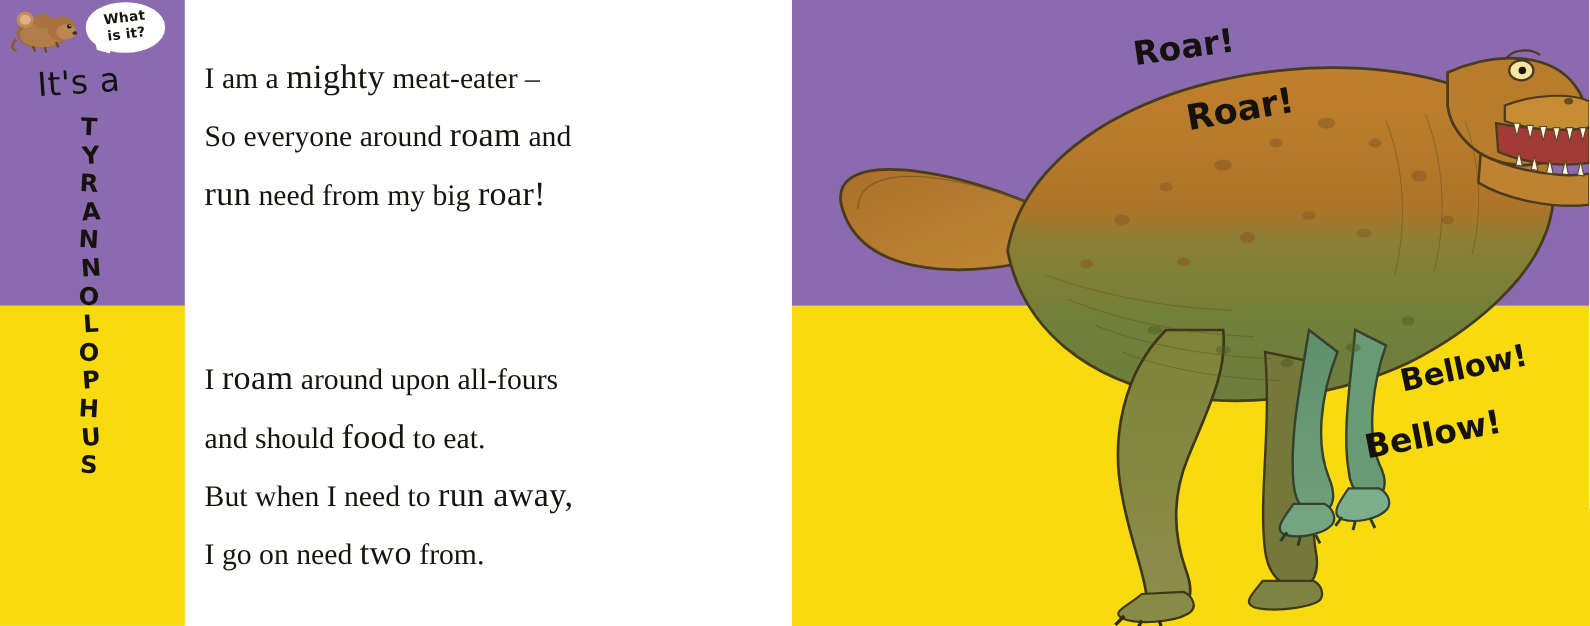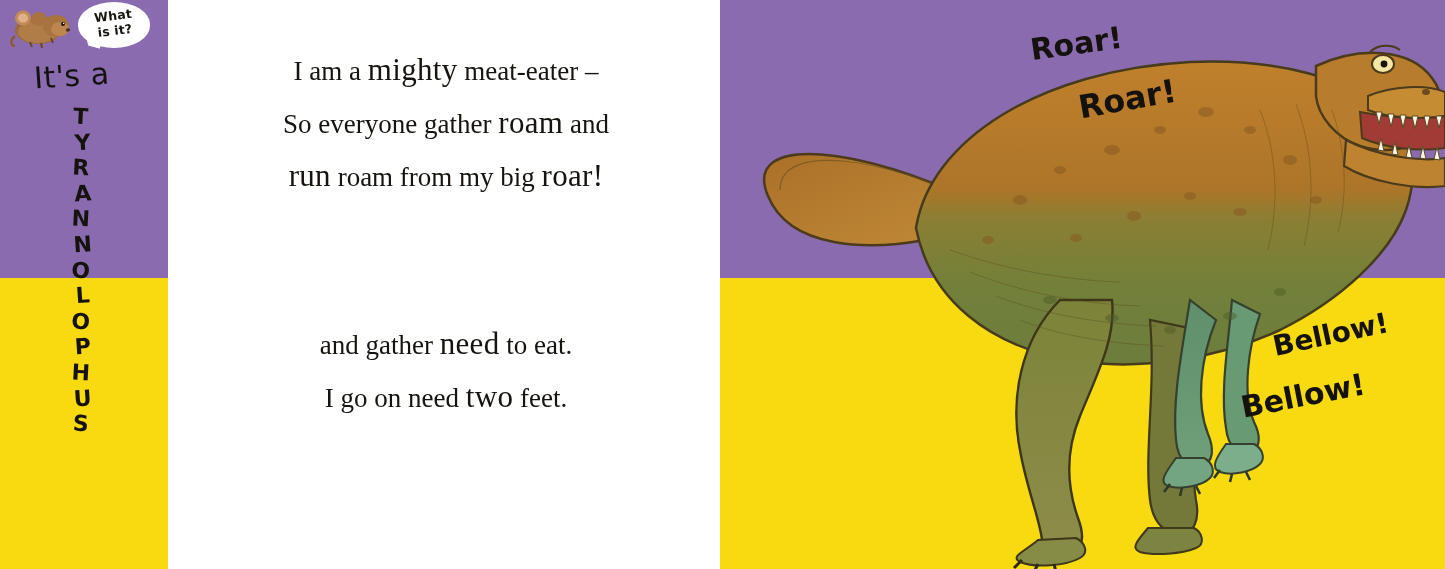--- a/index.html
+++ b/index.html
@@ -135,21 +135,20 @@
     position: absolute;
     left: 186px;
     top: 0;
     width: 520px;
     height: 569px;
   }
   .verse {
     position: absolute;
     left: 0;
     width: 520px;
-    text-align: center;
     color: #17140f;
   }
   .verse.v1 { top: 44px; }
   .verse.v2 { top: 318px; }
   .verse .line {
     font-size: 27px;
     line-height: 51px;
     white-space: nowrap;
   }
   .verse .em {
@@ -254,26 +253,28 @@
         <span class="ltr">O</span>
         <span class="ltr">P</span>
         <span class="ltr">H</span>
         <span class="ltr">U</span>
         <span class="ltr">S</span>
       </div>
 
     <div class="verses">
       <div class="verse v1" id="verse-1">
           <div class="line"><span>I am a </span><span class="em">mighty</span><span> meat-eater –</span></div>
-          <div class="line"><span>So everyone gather </span><span class="em">roam</span><span> and</span></div>
-          <div class="line"><span class="em">run</span><span> roam from my big </span><span class="em">roar!</span></div>
+          <div class="line"><span>So everyone around </span><span class="em">roam</span><span> and</span></div>
+          <div class="line"><span class="em">run</span><span> need from my big </span><span class="em">roar!</span></div>
         </div>
       <div class="verse v2" id="verse-2">
-          <div class="line"><span>and gather </span><span class="em">need</span><span> to eat.</span></div>
-          <div class="line"><span>I go on need </span><span class="em">two</span><span> feet.</span></div>
+          <div class="line"><span>I </span><span class="em">roam</span><span> around upon all-fours</span></div>
+          <div class="line"><span>and should </span><span class="em">food</span><span> to eat.</span></div>
+          <div class="line"><span>But when I need to </span><span class="em">run away,</span></div>
+          <div class="line"><span>I go on need </span><span class="em">two</span><span> from.</span></div>
         </div>
     </div>
   </div>
 
   <div class="right-page">
     <div class="right-purple"></div>
     <div class="right-yellow"></div>
 
     <div class="dino-art">
       <svg width="725" height="569" viewBox="0 0 725 569">

